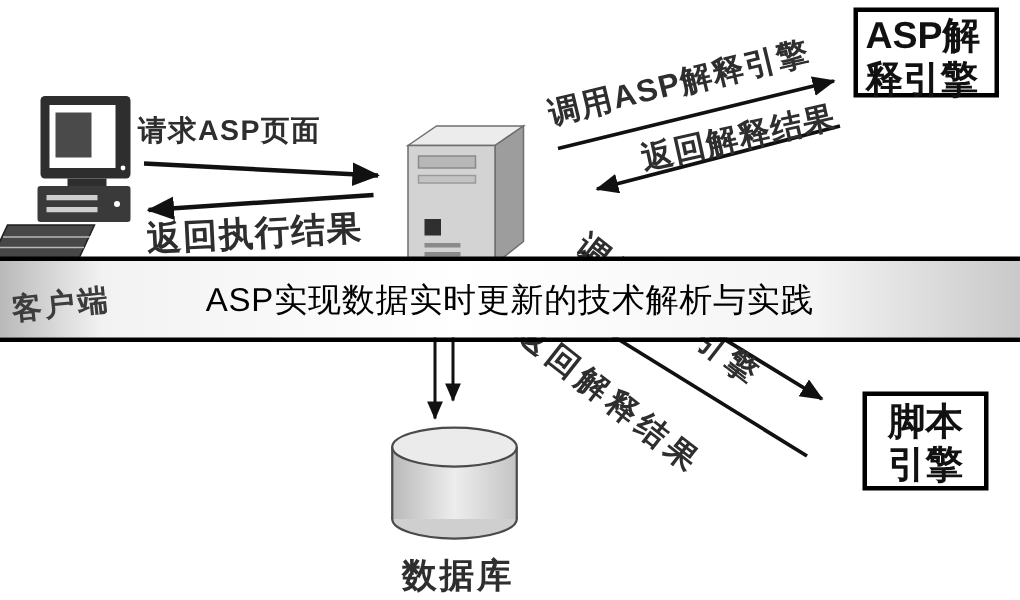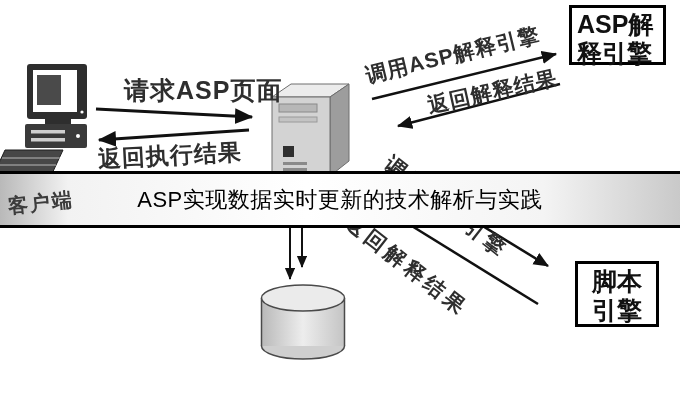--- a/index.html
+++ b/index.html
@@ -3,21 +3,21 @@
 <meta charset="utf-8">
 <style>
   html,body{margin:0;padding:0;}
   #stage{
     position:relative;width:680px;height:400px;background:#ffffff;overflow:hidden;
     font-family:"Liberation Sans", sans-serif;color:#2e2e2e;
   }
   #artwork{position:absolute;left:0;top:0;z-index:1;}
   .lbl{position:absolute;z-index:2;font-weight:bold;color:#2e2e2e;white-space:nowrap;}
   #lbl-server{left:261px;top:44px;font-size:24px;letter-spacing:4px;}
-  #lbl-request{left:92px;top:74px;font-size:25px;letter-spacing:1px;margin-left:32px;}
+  #lbl-request{left:92px;top:74px;font-size:19px;letter-spacing:1px;}
   #lbl-return-exec{left:98px;top:144px;font-size:23px;letter-spacing:1px;
     transform:rotate(-3deg);transform-origin:left center;}
   #lbl-call-asp{left:366px;top:62px;font-size:21px;letter-spacing:1px;
     transform:rotate(-13.5deg);transform-origin:left center;}
   #lbl-return-top{left:428px;top:92px;font-size:21px;letter-spacing:1px;
     transform:rotate(-12.5deg);transform-origin:left center;}
   #lbl-call-script{left:396px;top:150px;font-size:21px;letter-spacing:4px;
     transform:rotate(38deg);transform-origin:left top;}
   #lbl-return-bottom{left:356px;top:208px;font-size:21px;letter-spacing:4px;
     transform:rotate(38deg);transform-origin:left top;}
@@ -96,20 +96,21 @@
       <line x1="249" y1="130" x2="99" y2="140" stroke-width="3" marker-end="url(#ah)"></line>
       <line x1="372" y1="99" x2="556" y2="54" stroke-width="2.5" marker-end="url(#ah)"></line>
       <line x1="560" y1="84" x2="398" y2="126" stroke-width="2.5" marker-end="url(#ah)"></line>
       <line x1="388" y1="168" x2="548" y2="266" stroke-width="2.5" marker-end="url(#ah)"></line>
       <line x1="538" y1="304" x2="386" y2="210" stroke-width="2.5" marker-end="url(#ah)"></line>
       <line x1="290" y1="177" x2="290" y2="279" stroke-width="2" marker-end="url(#ah)"></line>
       <line x1="302" y1="177" x2="302" y2="267" stroke-width="2" marker-end="url(#ah)"></line>
     </g>
   </svg>
 
+  <div class="lbl" id="lbl-database">数据库</div>
   <div class="lbl" id="lbl-client">客户端</div>
 
   <div class="lbl" id="lbl-request">请求ASP页面</div>
   <div class="lbl" id="lbl-return-exec">返回执行结果</div>
   <div class="lbl" id="lbl-call-asp">调用ASP解释引擎</div>
   <div class="lbl" id="lbl-return-top">返回解释结果</div>
   <div class="lbl" id="lbl-call-script">调用脚本引擎</div>
   <div class="lbl" id="lbl-return-bottom">返回解释结果</div>
 
   <div class="engine-box" id="box-asp">ASP解

